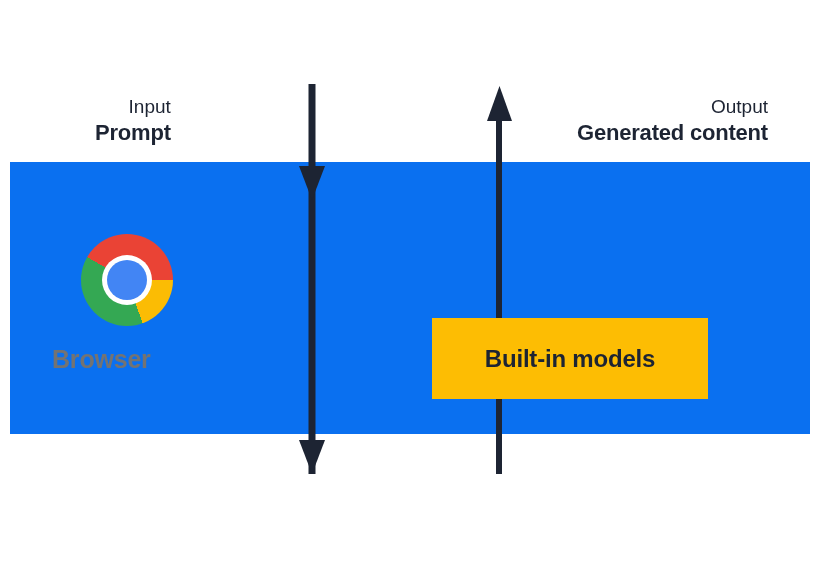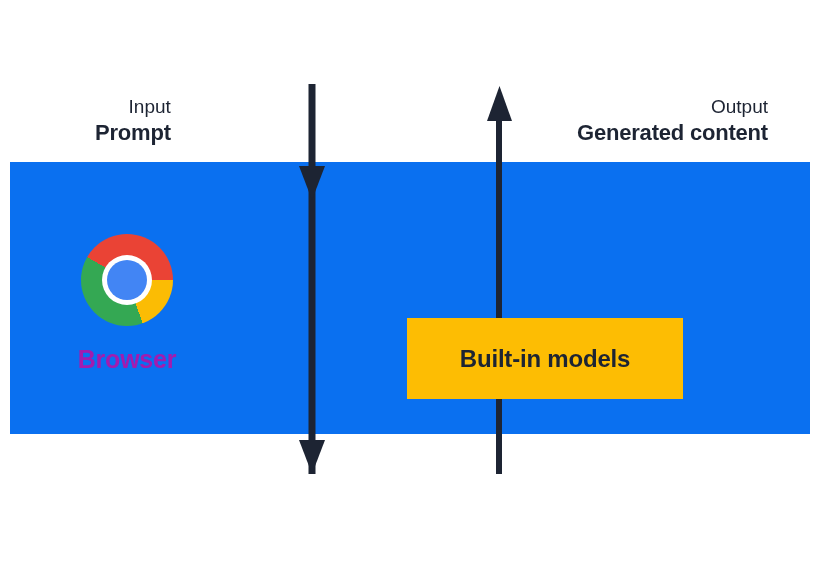--- a/index.html
+++ b/index.html
@@ -24,34 +24,34 @@
   .flow-label .big{font-size:22px;line-height:28px;font-weight:bold;letter-spacing:-0.2px;}
   .flow-input{left:95px;text-align:right;}
   .flow-output{right:52px;text-align:right;}
 
   .arrow-layer{position:absolute;left:0;top:0;width:820px;height:566px;z-index:1;pointer-events:none;}
 
   .yellow-box{position:absolute;background:#fdbd03;z-index:2;
     display:flex;flex-direction:column;align-items:center;justify-content:center;
     color:#1d2433;font-weight:bold;text-align:center;}
   .box-webapis{left:253px;top:200px;width:292px;height:74px;font-size:27px;letter-spacing:-0.2px;}
-  .box-models{left:407px;top:318px;width:276px;height:81px;font-size:24px;line-height:31px;letter-spacing:-0.2px;}
+  .box-models{left:432px;top:318px;width:276px;height:81px;font-size:24px;line-height:31px;letter-spacing:-0.2px;}
 
   .chrome-logo{position:absolute;left:81px;top:234px;width:92px;height:92px;border-radius:50%;
     background:conic-gradient(from 0deg,
       #EA4335 0deg 90deg,
       #FBBC04 90deg 160deg,
       #34A853 160deg 300deg,
       #EA4335 300deg 360deg);
     z-index:1;}
   .chrome-ring{position:absolute;inset:21px;background:#ffffff;border-radius:50%;}
   .chrome-center{position:absolute;inset:26px;background:#4285F4;border-radius:50%;}
 
-  .browser-label{position:absolute;left:52px;top:345px;width:150px;text-align:center;
-    color:#a21caf;font-weight:bold;font-size:25px;letter-spacing:-0.2px;z-index:1;}
+  .browser-label{position:absolute;left:52px;top:345px;width:150px;text-align:left;
+    color:#737373;font-weight:bold;font-size:25px;letter-spacing:-0.2px;z-index:1;}
 </style>
 </head>
 <body>
 
 <div class="canvas">
 
 
   <div class="flow-label flow-input">
     <div class="small">Input</div>
     <div class="big">Prompt</div>

